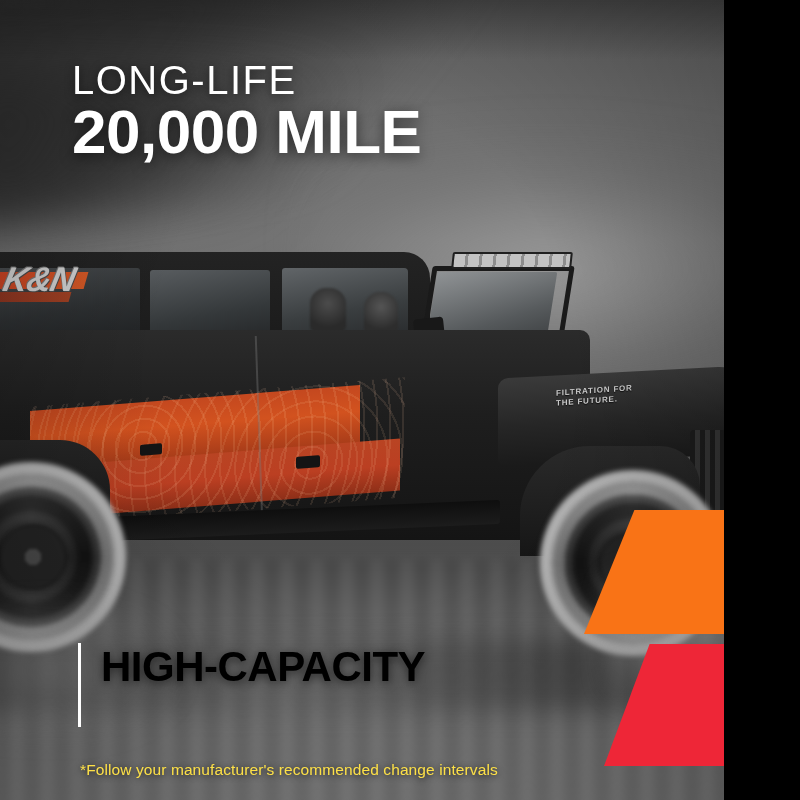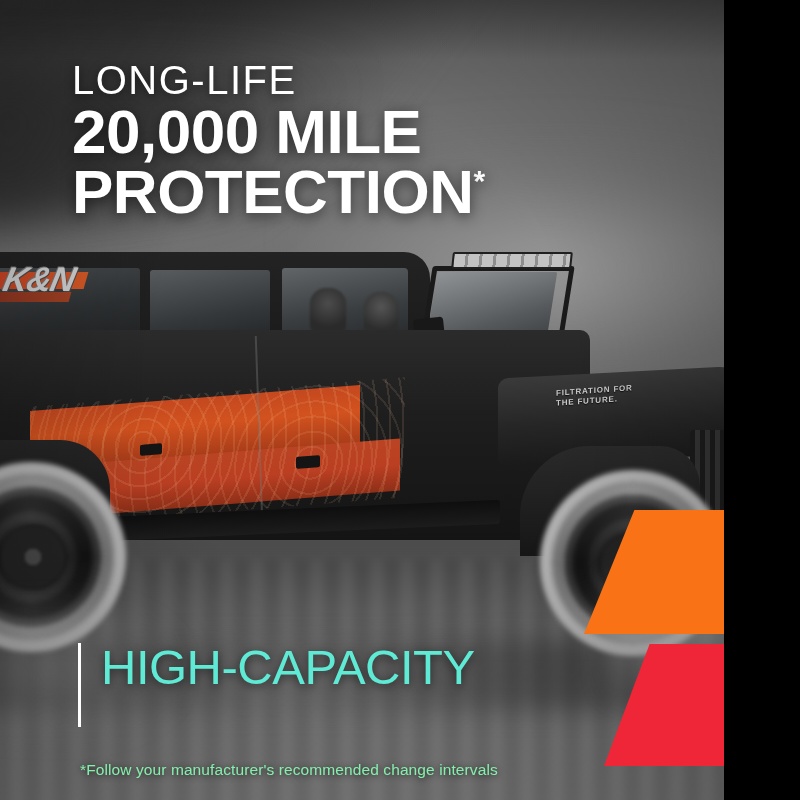--- a/index.html
+++ b/index.html
@@ -399,43 +399,43 @@
   .sub-block {
     position: absolute;
     left: 78px;
     top: 643px;
     padding-left: 20px;
     border-left: 3px solid #ffffff;
     height: 84px;
     box-sizing: border-box;
   }
   .sub-title {
-    color: #5eead4;
-    font-size: 49px;
-    font-weight: 400;
+    color: #000000;
+    font-size: 42px;
+    font-weight: 700;
     line-height: 48px;
     letter-spacing: -0.5px;
     text-shadow: 0 2px 10px rgba(0,0,0,0.6);
     white-space: nowrap;
   }
   .sub-caption {
     color: #ffffff;
     font-size: 27px;
     font-weight: 400;
     line-height: 30px;
     letter-spacing: 0.4px;
     text-shadow: 0 2px 8px rgba(0,0,0,0.6);
     white-space: nowrap;
   }
 
   .footnote {
     position: absolute;
     left: 80px;
     top: 761px;
-    color: #86efac;
+    color: #fde047;
     font-size: 15.5px;
     font-weight: 400;
     letter-spacing: 0.1px;
     text-shadow: 0 1px 6px rgba(0,0,0,0.7);
     white-space: nowrap;
   }
 </style>
 </head>
 <body>
 
@@ -501,23 +501,20 @@
 
   <div class="bg-vignette"></div>
 
   <div class="chev chev-orange" style="background: rgb(249, 115, 22);"></div>
   <div class="chev chev-red" style="background: rgb(238, 38, 55);"></div>
 
   <div class="headline-block">
     <div class="eyebrow">LONG-LIFE</div>
     <div class="headline">
       <div>20,000 MILE</div>
-      <div>
-        <span class="line2">PROTECTION</span><sup>*</sup>
-      </div>
     </div>
   </div>
 
   <div class="sub-block">
     <div class="sub-title">HIGH-CAPACITY</div>
   </div>
 
   <div class="footnote">*Follow your manufacturer's recommended change intervals</div>
 
 </div>

